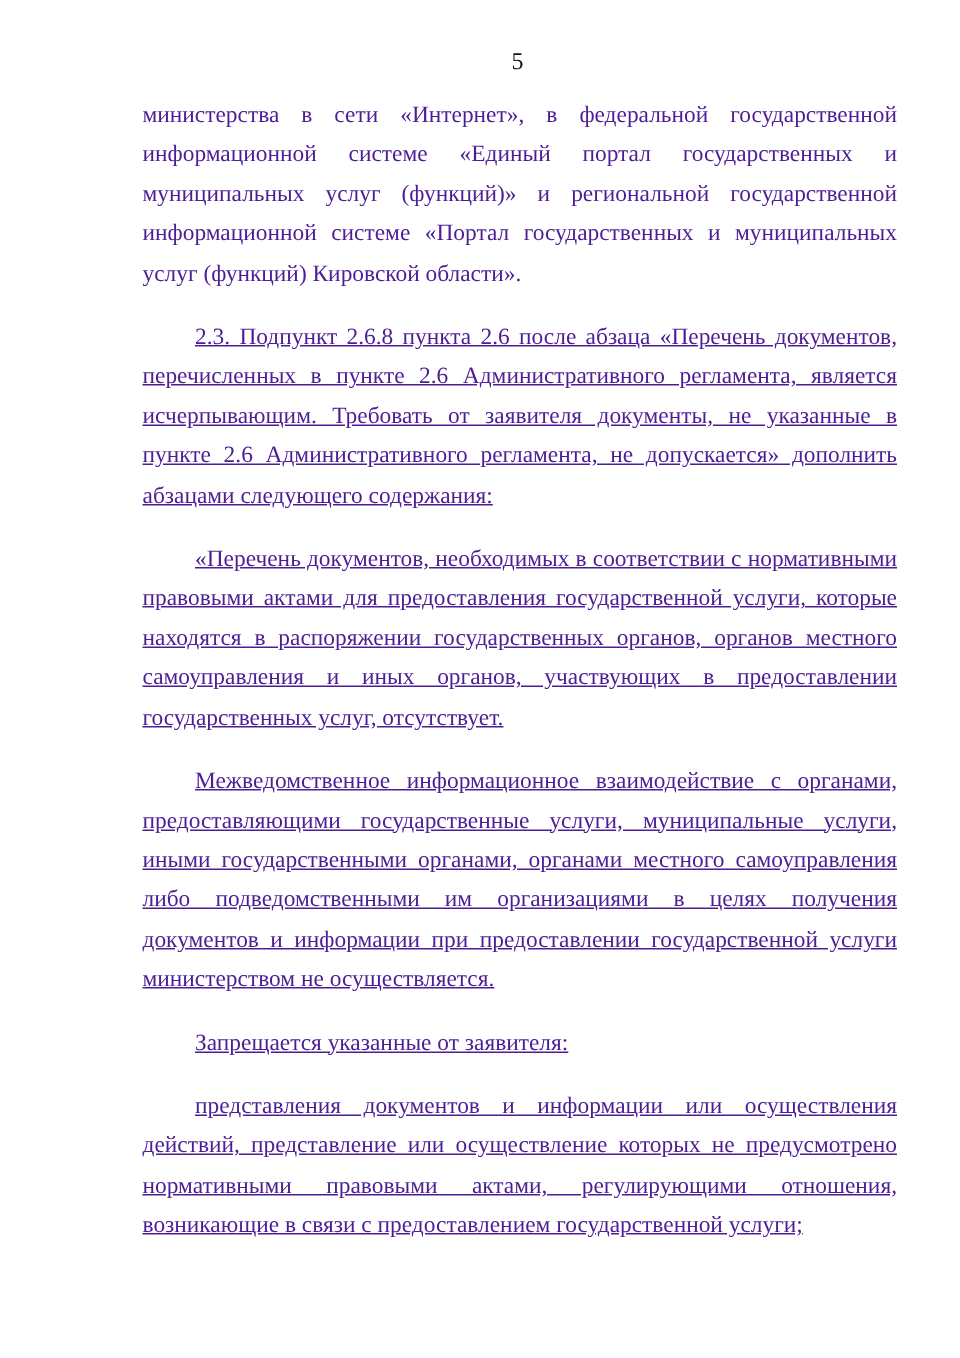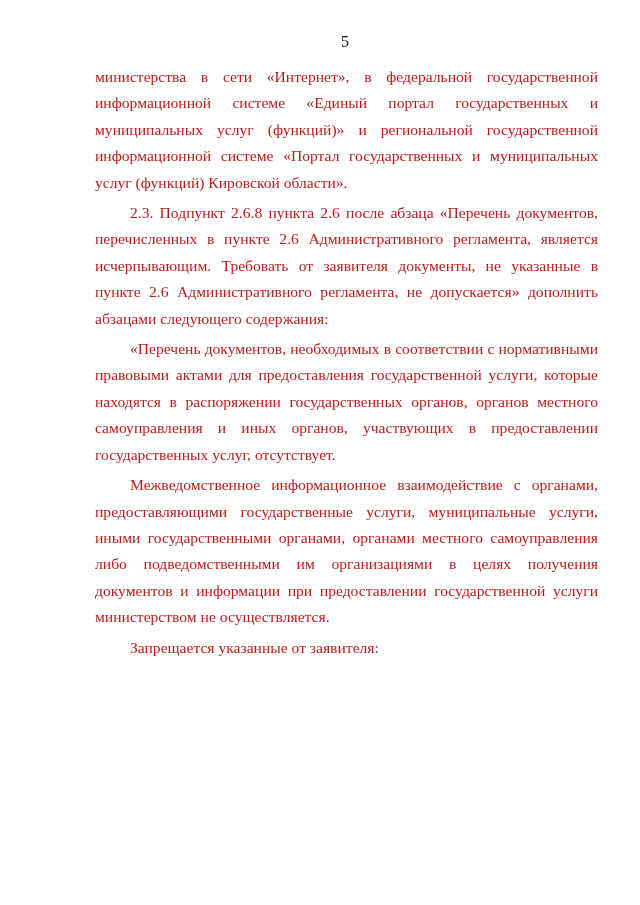--- a/index.html
+++ b/index.html
@@ -8,31 +8,32 @@
     position: absolute; left: 0; top: 0; width: 640px; height: 905px; background: #ffffff;
   }
   .page-number {
     position: absolute; top: 33px; left: 0; width: 640px; text-align: center;
     font-family: "Liberation Serif", serif; font-size: 16px; color: #111;
     padding-left: 50px; box-sizing: border-box;
   }
   .body-text {
     position: absolute; left: 95px; top: 64px; width: 503px;
     font-family: "Liberation Serif", serif; font-size: 15.6px; line-height: 26.4px;
-    color: #b91c1c; text-align: justify;
+    color: #4c1d95; text-align: justify;
   }
   .body-text p { margin: 0; }
   .body-text p.indent { text-indent: 35px; }
-  .body-text p.gap { margin-top: 4px; }
+  .body-text p.gap { margin-top: 16px; text-decoration: underline; }
 </style>
 </head>
 <body>
 
 <div class="page">
   <div class="page-number">5</div>
   <div class="body-text">
     <p>министерства в сети «Интернет», в федеральной государственной информационной системе «Единый портал государственных и муниципальных услуг (функций)» и региональной государственной информационной системе «Портал государственных и муниципальных услуг (функций) Кировской области».</p>
     <p class="indent gap">2.3. Подпункт 2.6.8 пункта 2.6 после абзаца «Перечень документов, перечисленных в пункте 2.6 Административного регламента, является исчерпывающим. Требовать от заявителя документы, не указанные в пункте 2.6 Административного регламента, не допускается» дополнить абзацами следующего содержания:</p>
     <p class="indent gap">«Перечень документов, необходимых в соответствии с нормативными правовыми актами для предоставления государственной услуги, которые находятся в распоряжении государственных органов, органов местного самоуправления и иных органов, участвующих в предоставлении государственных услуг, отсутствует.</p>
     <p class="indent gap">Межведомственное информационное взаимодействие с органами, предоставляющими государственные услуги, муниципальные услуги, иными государственными органами, органами местного самоуправления либо подведомственными им организациями в целях получения документов и информации при предоставлении государственной услуги министерством не осуществляется.</p>
     <p class="indent gap">Запрещается указанные от заявителя:</p>
+    <p class="indent gap">представления документов и информации или осуществления действий, представление или осуществление которых не предусмотрено нормативными правовыми актами, регулирующими отношения, возникающие в связи с предоставлением государственной услуги;</p>
   </div>
 </div>
 
 </body></html>

